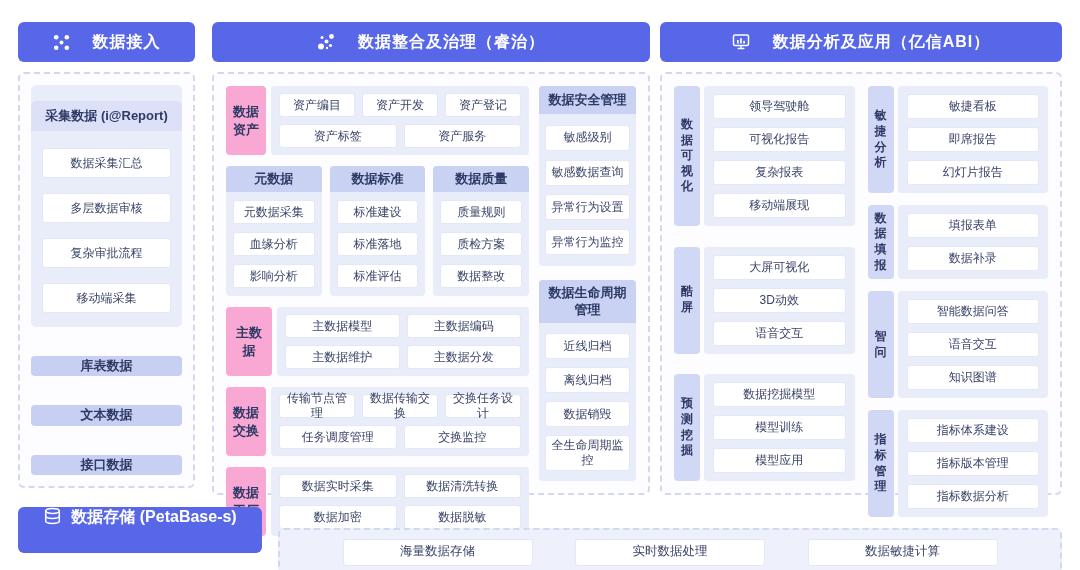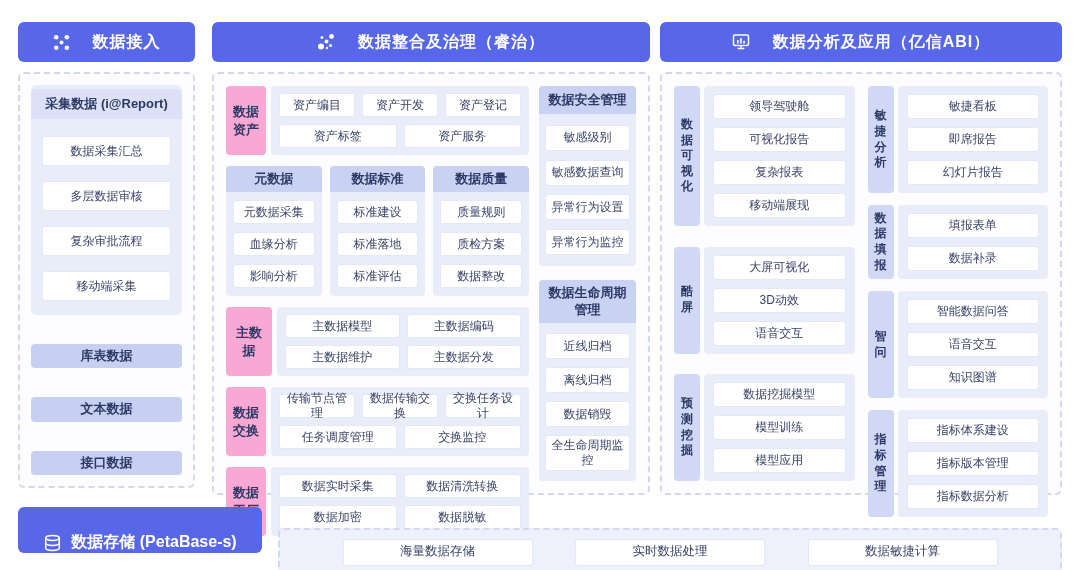--- a/index.html
+++ b/index.html
@@ -19,21 +19,21 @@
   
   .chip { display:flex; align-items:center; justify-content:center; text-align:center;
           background:#fff; border:1px solid #e3e7f6; border-radius:3px;
           color:#3a4468; font-size:12px; line-height:1.25; padding:2px 4px; }
   .chip.med { background:#c7cff2; border:none; border-radius:4px; color:#2e3a66;
               font-size:13px; font-weight:bold; }
 
   
   .access-body { left:18px; top:72px; width:177px; height:416px; padding:11px;
                  display:flex; flex-direction:column; }
-  .collect-box { background:#e9ecf9; border-radius:5px; padding:4px 11px 14px 11px;
+  .collect-box { background:#e9ecf9; border-radius:5px; padding:16px 11px 14px 11px;
                  display:flex; flex-direction:column; gap:15px; }
   .collect-hdr { background:#dce1f8; margin:0 -11px 2px -11px; height:30px; border-radius:5px 5px 0 0;
                  display:flex; align-items:center; justify-content:center;
                  font-size:13px; font-weight:bold; color:#2e3a66; }
   .collect-box .chip { height:30px; }
   .access-body .chip.med { height:33px; margin-top:29px; }
   .access-body .spacer { flex:1; }
 
   
   .gov-body { left:212px; top:72px; width:438px; height:423px; padding:12px;
@@ -72,21 +72,21 @@
   .a-group { display:flex; gap:4px; }
   .a-label { width:26px; background:#d0d8f6; border-radius:4px; color:#2e3a66;
              font-size:12px; font-weight:bold; display:flex; align-items:center; justify-content:center;
              text-align:center; word-break:break-all; line-height:1.3; padding:4px 7px; }
   .a-items { flex:1; background:#e9ecf9; border-radius:4px; padding:8px 9px;
              display:flex; flex-direction:column; gap:8px; justify-content:center; }
   .a-items .chip { height:25px; }
 
   
   .storage-btn { position:absolute; left:18px; top:507px; width:244px; height:46px;
-                 background:#5767e8; border-radius:6px; display:flex; align-items:flex-end;
+                 background:#5767e8; border-radius:6px; display:flex; align-items:flex-start;
                  justify-content:center; gap:9px; color:#fff; font-size:16px; font-weight:bold; }
   .storage-body { left:278px; top:528px; width:784px; height:48px; background:#eef0fb;
                   display:flex; align-items:center; justify-content:space-evenly; padding:0 20px; }
   .storage-body .chip { width:190px; height:27px; font-size:12.5px; }
 </style>
 </head>
 <body>
 
 <div class="canvas">
 

